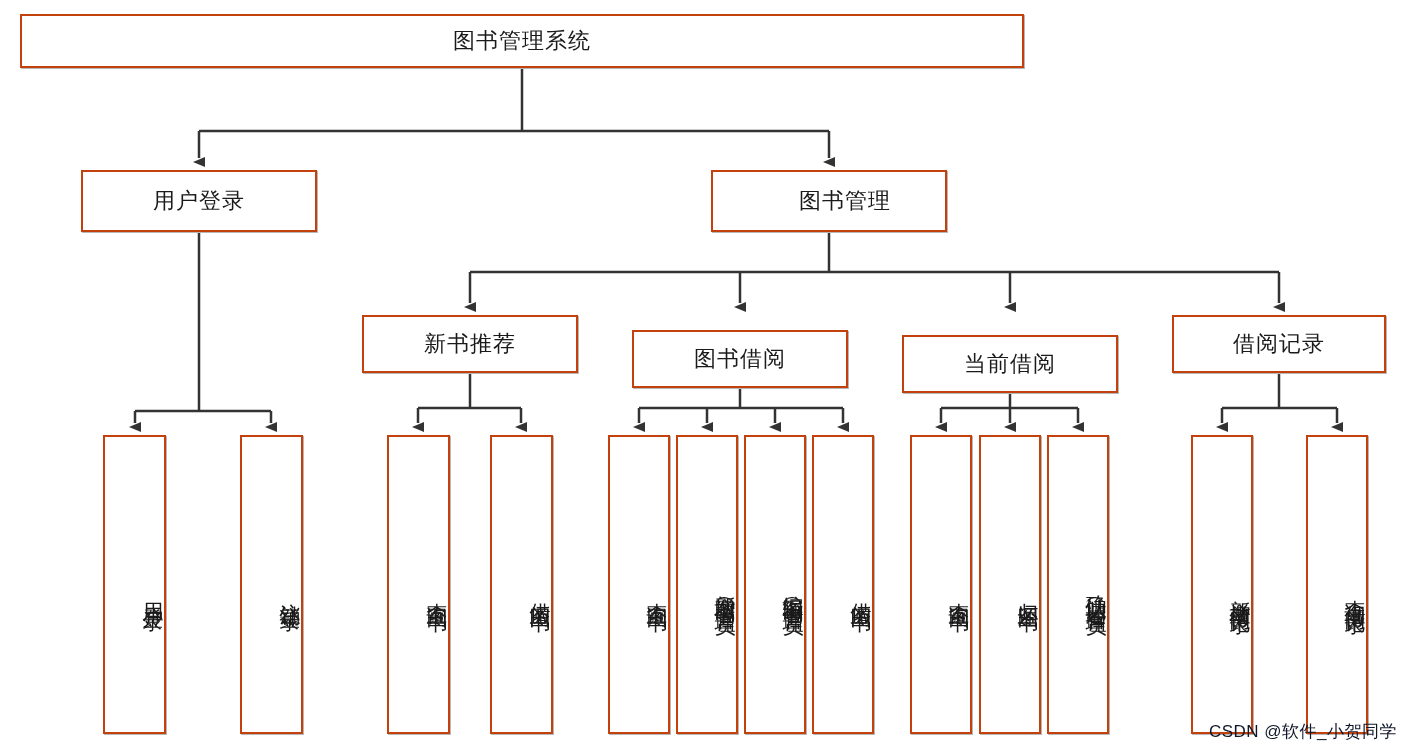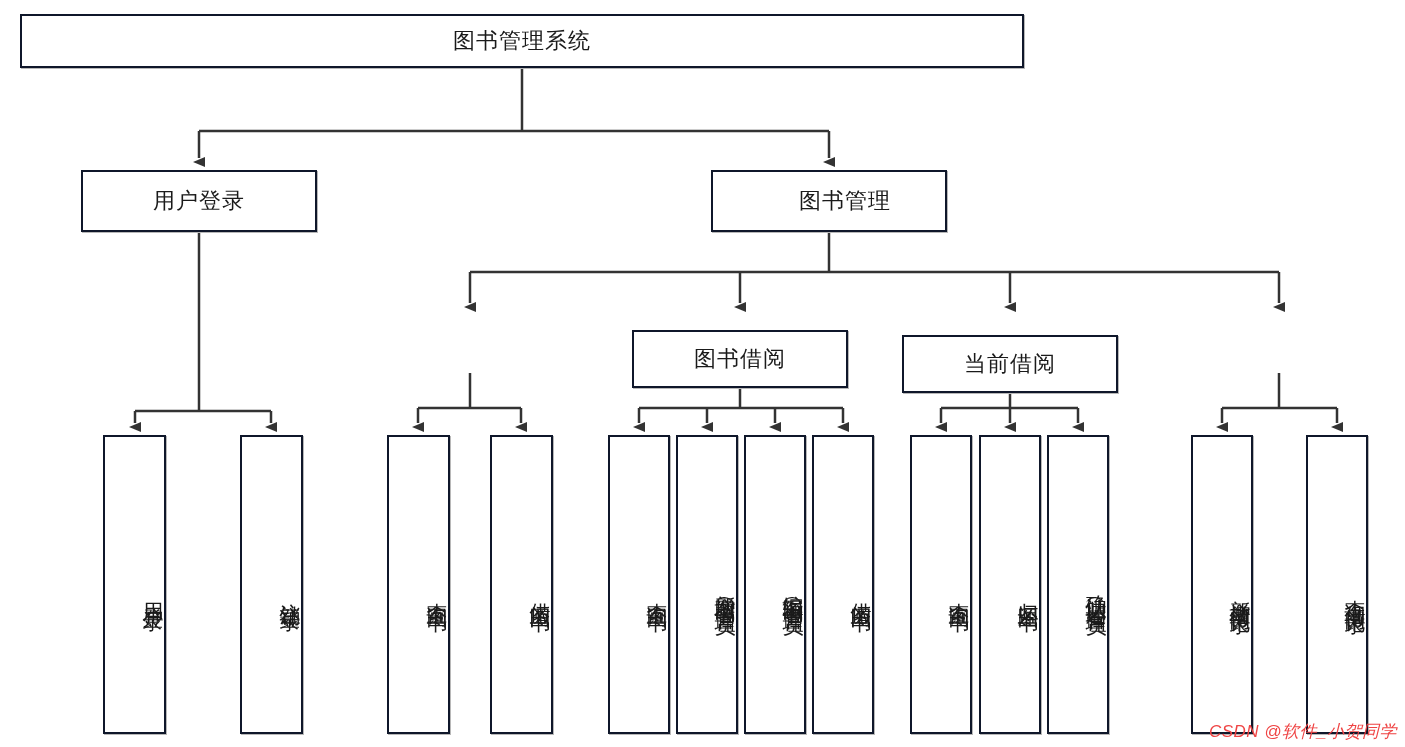--- a/index.html
+++ b/index.html
@@ -21,21 +21,21 @@
     position: absolute;
     left: 0;
     top: 0;
     width: 1405px;
     height: 747px;
   }
   .node {
     position: absolute;
     box-sizing: border-box;
     background: #ffffff;
-    border: 2px solid #0f172a;
+    border: 2px solid #c2410c;
     box-shadow: 1px 1px 0 0 #b8b8b8;
     display: flex;
     align-items: center;
     justify-content: center;
     color: #1a1a1a;
   }
   .node.horiz {
     font-size: 22px;
     letter-spacing: 1px;
   }
@@ -52,24 +52,23 @@
   .node.vert .vlabel {
     writing-mode: vertical-rl;
     text-orientation: upright;
     white-space: nowrap;
   }
   #watermark {
     position: absolute;
     right: 8px;
     bottom: 4px;
     font-size: 17px;
-    color: #ef4444;
+    color: #0f172a;
     white-space: nowrap;
     letter-spacing: 0.5px;
-    font-style: italic;
   }
 </style>
 </head>
 <body>
 
 <div id="canvas">
 
   <svg id="wires" viewBox="0 0 1405 747">
     <defs>
       <marker id="arrow" markerWidth="10" markerHeight="12" refX="1" refY="6" orient="auto" markerUnits="userSpaceOnUse">
@@ -124,25 +123,31 @@
     <span>图书管理系统</span>
   </div>
 
   <div class="node horiz" style="left:81px; top:170px; width:236px; height:62px;">
     <span>用户登录</span>
   </div>
   <div class="node horiz" style="left:711px; top:170px; width:236px; height:62px;padding-left:32px;">
     <span>图书管理</span>
   </div>
 
+  <div class="node horiz" style="left:362px; top:315px; width:216px; height:58px;">
+    <span>新书推荐</span>
+  </div>
   <div class="node horiz" style="left:632px; top:330px; width:216px; height:58px;">
     <span>图书借阅</span>
   </div>
   <div class="node horiz" style="left:902px; top:315px; width:216px; height:58px;margin-top:20px;">
     <span>当前借阅</span>
+  </div>
+  <div class="node horiz" style="left:1172px; top:315px; width:214px; height:58px;">
+    <span>借阅记录</span>
   </div>
 
   <div class="node vert" style="left:103px; top:435px; width:63px; height:299px;">
     <span class="vlabel">用户登录</span>
   </div>
   <div class="node vert" style="left:240px; top:435px; width:63px; height:299px;">
     <span class="vlabel">注销登录</span>
   </div>
 
   <div class="node vert" style="left:387px; top:435px; width:63px; height:299px;">

